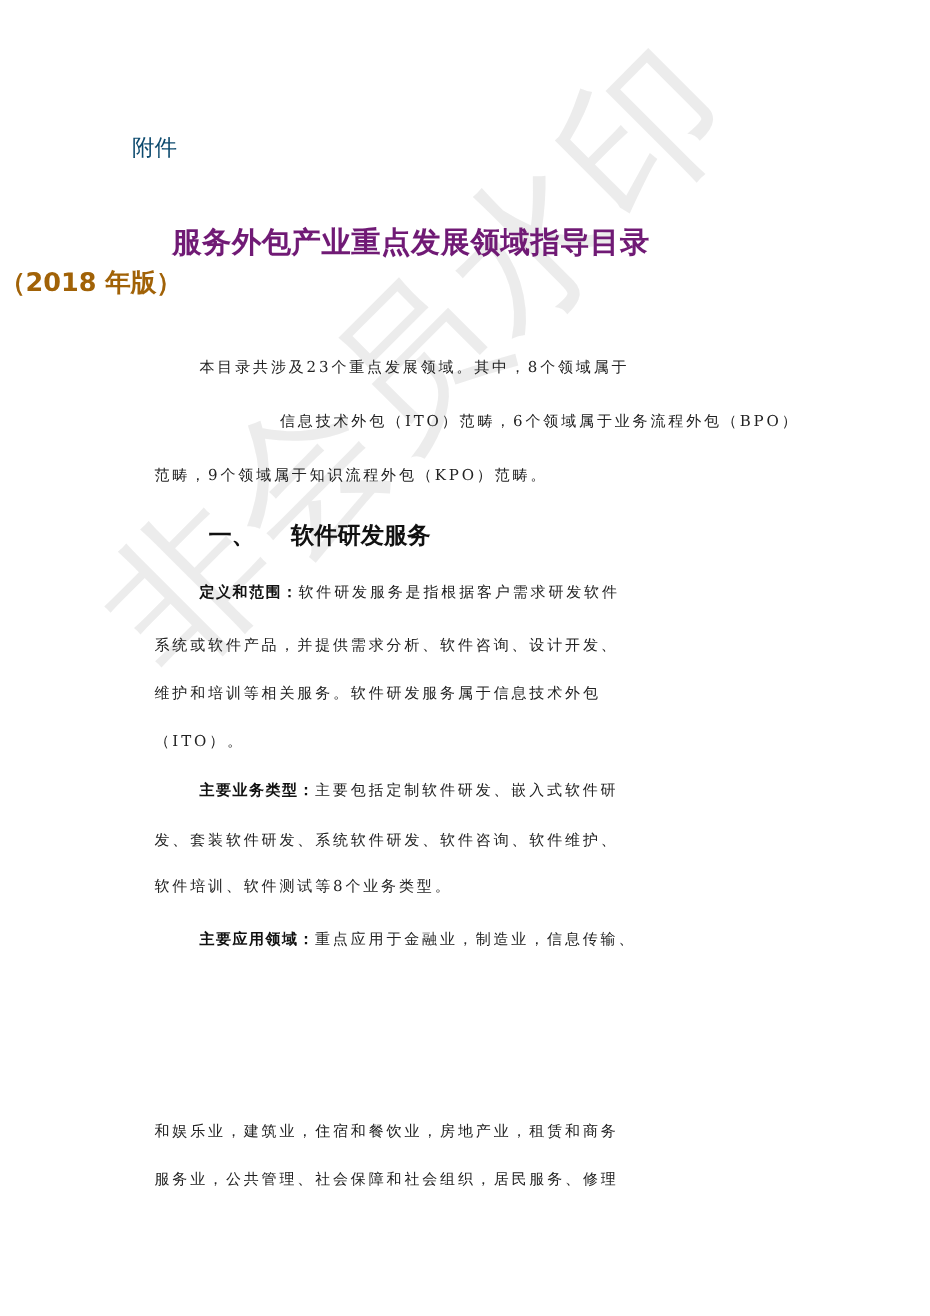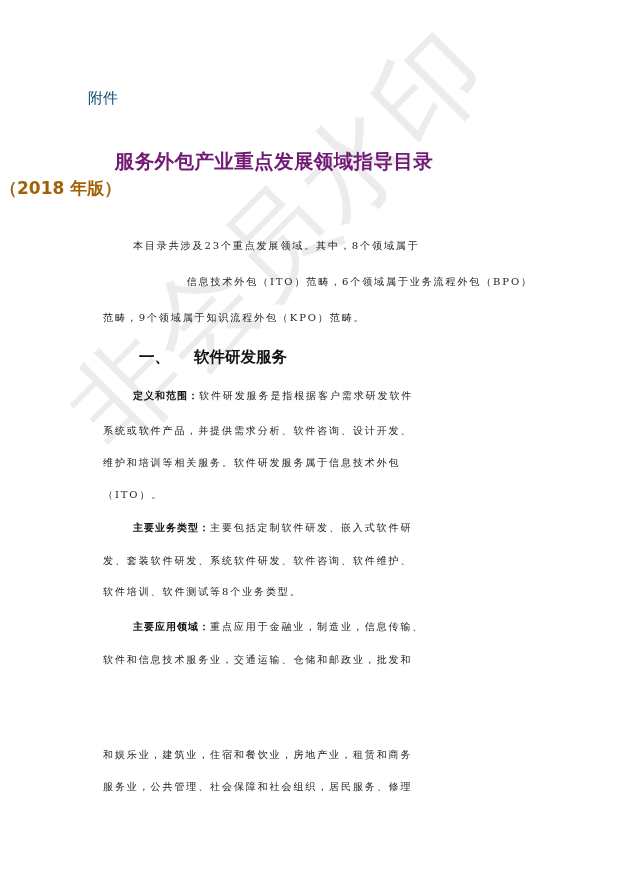--- a/index.html
+++ b/index.html
@@ -63,17 +63,16 @@
 
   <div class="line indent" style="top:518px;">
     <span class="b">主要业务类型：</span><span>主要包括定制软件研发、嵌入式软件研</span>
   </div>
   <div class="line" style="top:551px;">发、套装软件研发、系统软件研发、软件咨询、软件维护、</div>
   <div class="line" style="top:582px;">软件培训、软件测试等8个业务类型。</div>
 
   <div class="line indent" style="top:617px;">
     <span class="b">主要应用领域：</span><span>重点应用于金融业，制造业，信息传输、</span>
   </div>
-  <div class="line" style="top:650px;">软件和信息技术服务业，交通运输、仓储和邮政业，批发和</div>
   <div class="line" style="top:745px;">和娱乐业，建筑业，住宿和餐饮业，房地产业，租赁和商务</div>
   <div class="line" style="top:777px;">服务业，公共管理、社会保障和社会组织，居民服务、修理</div>
 
 </div>
 
 </body></html>

